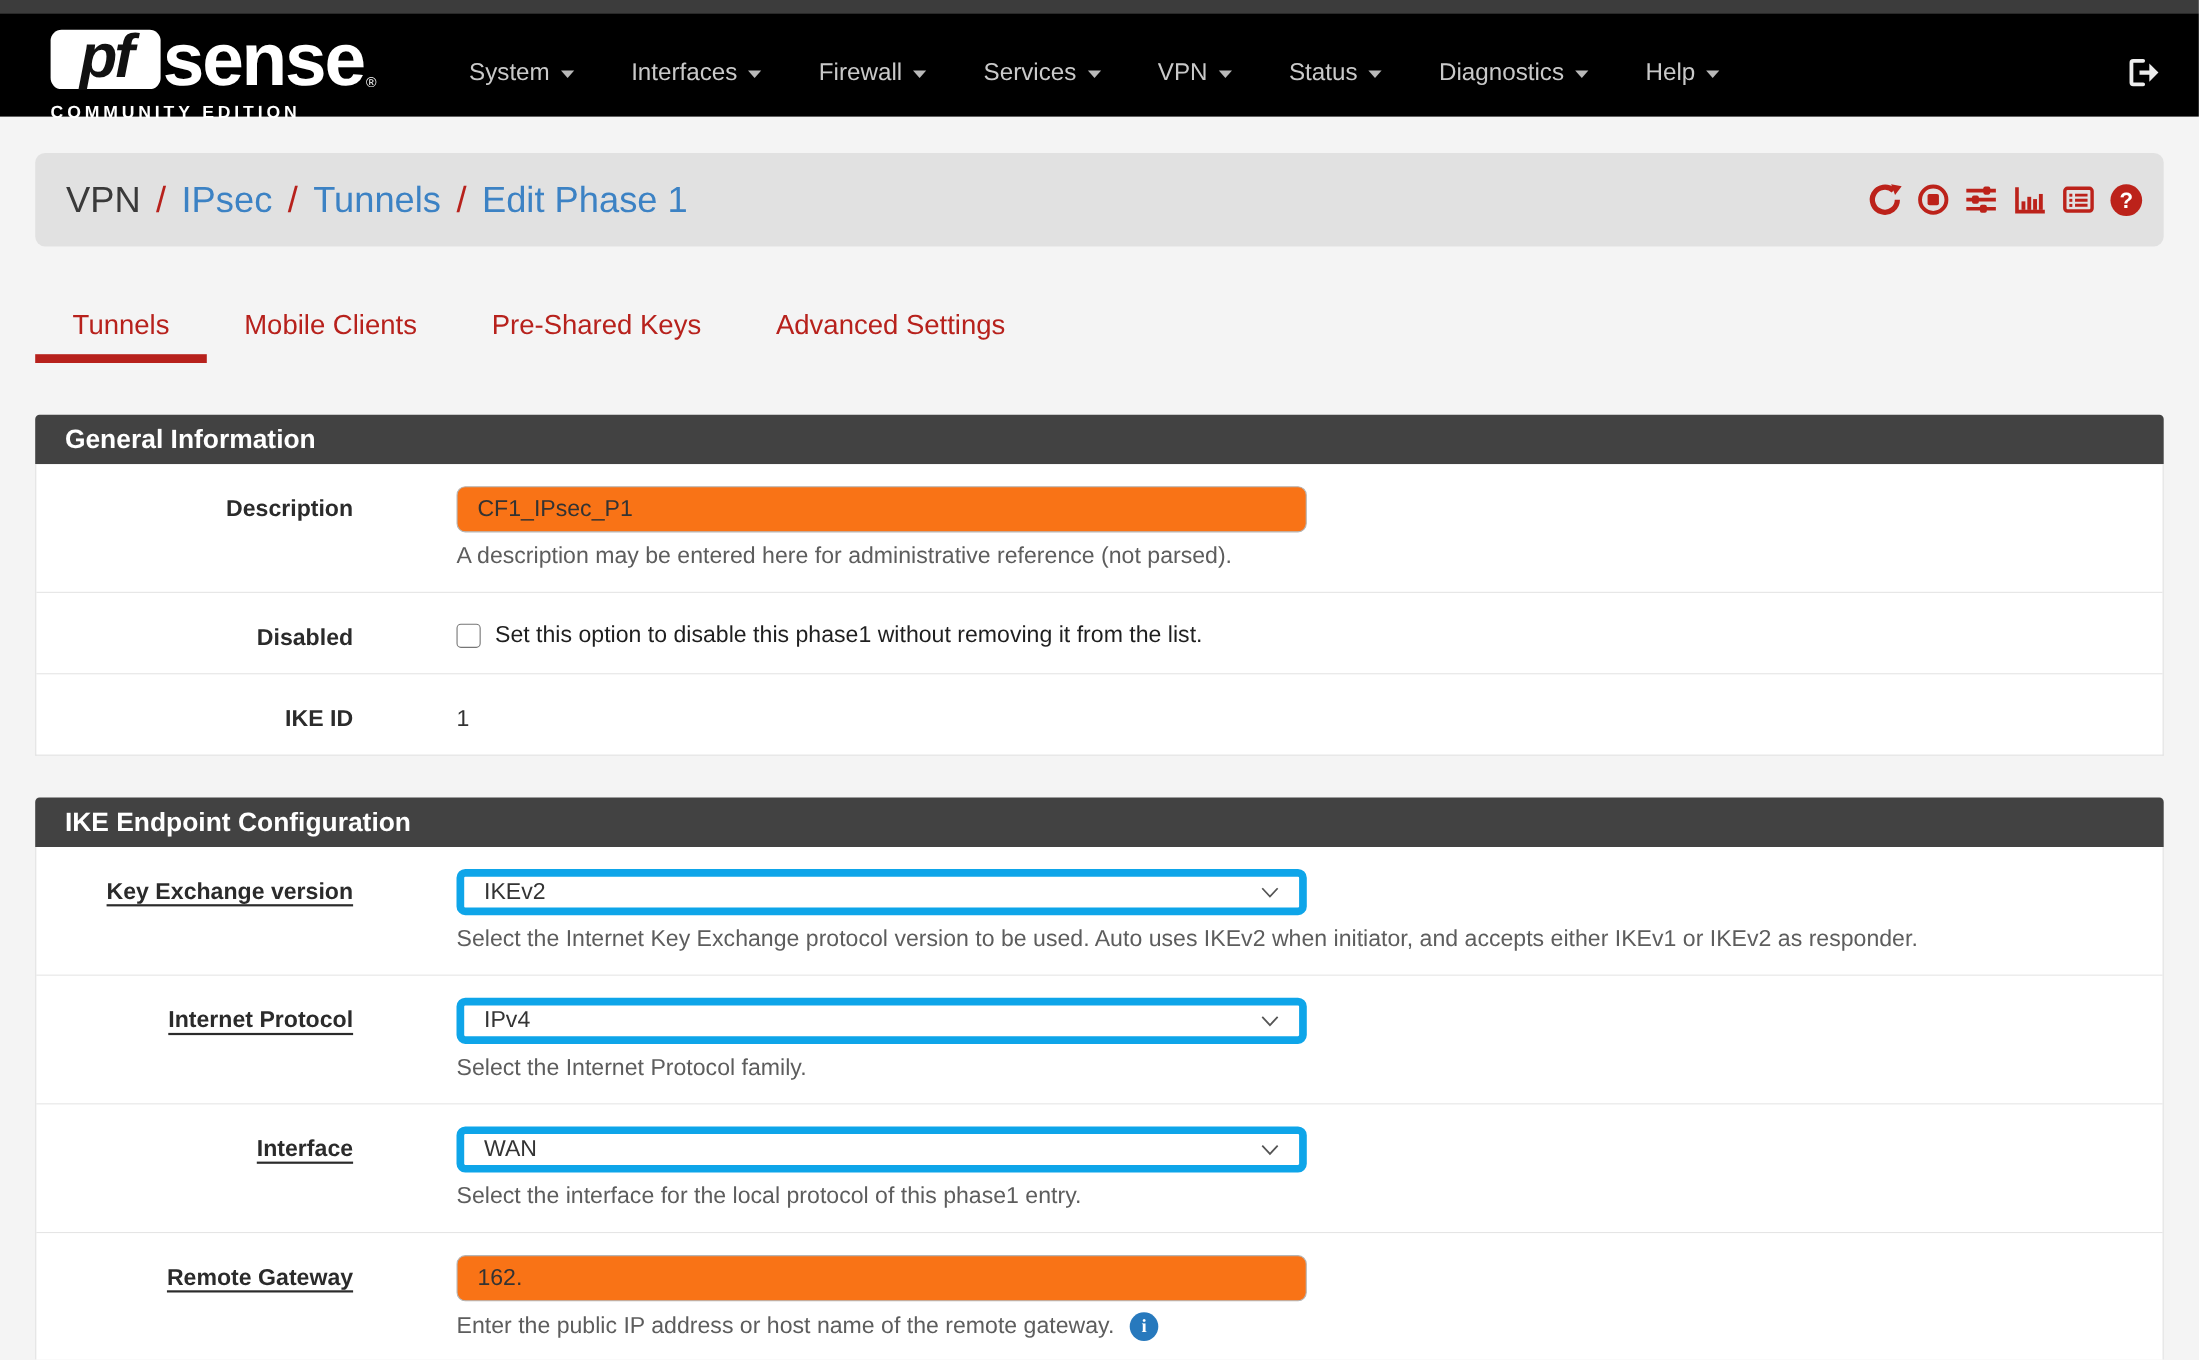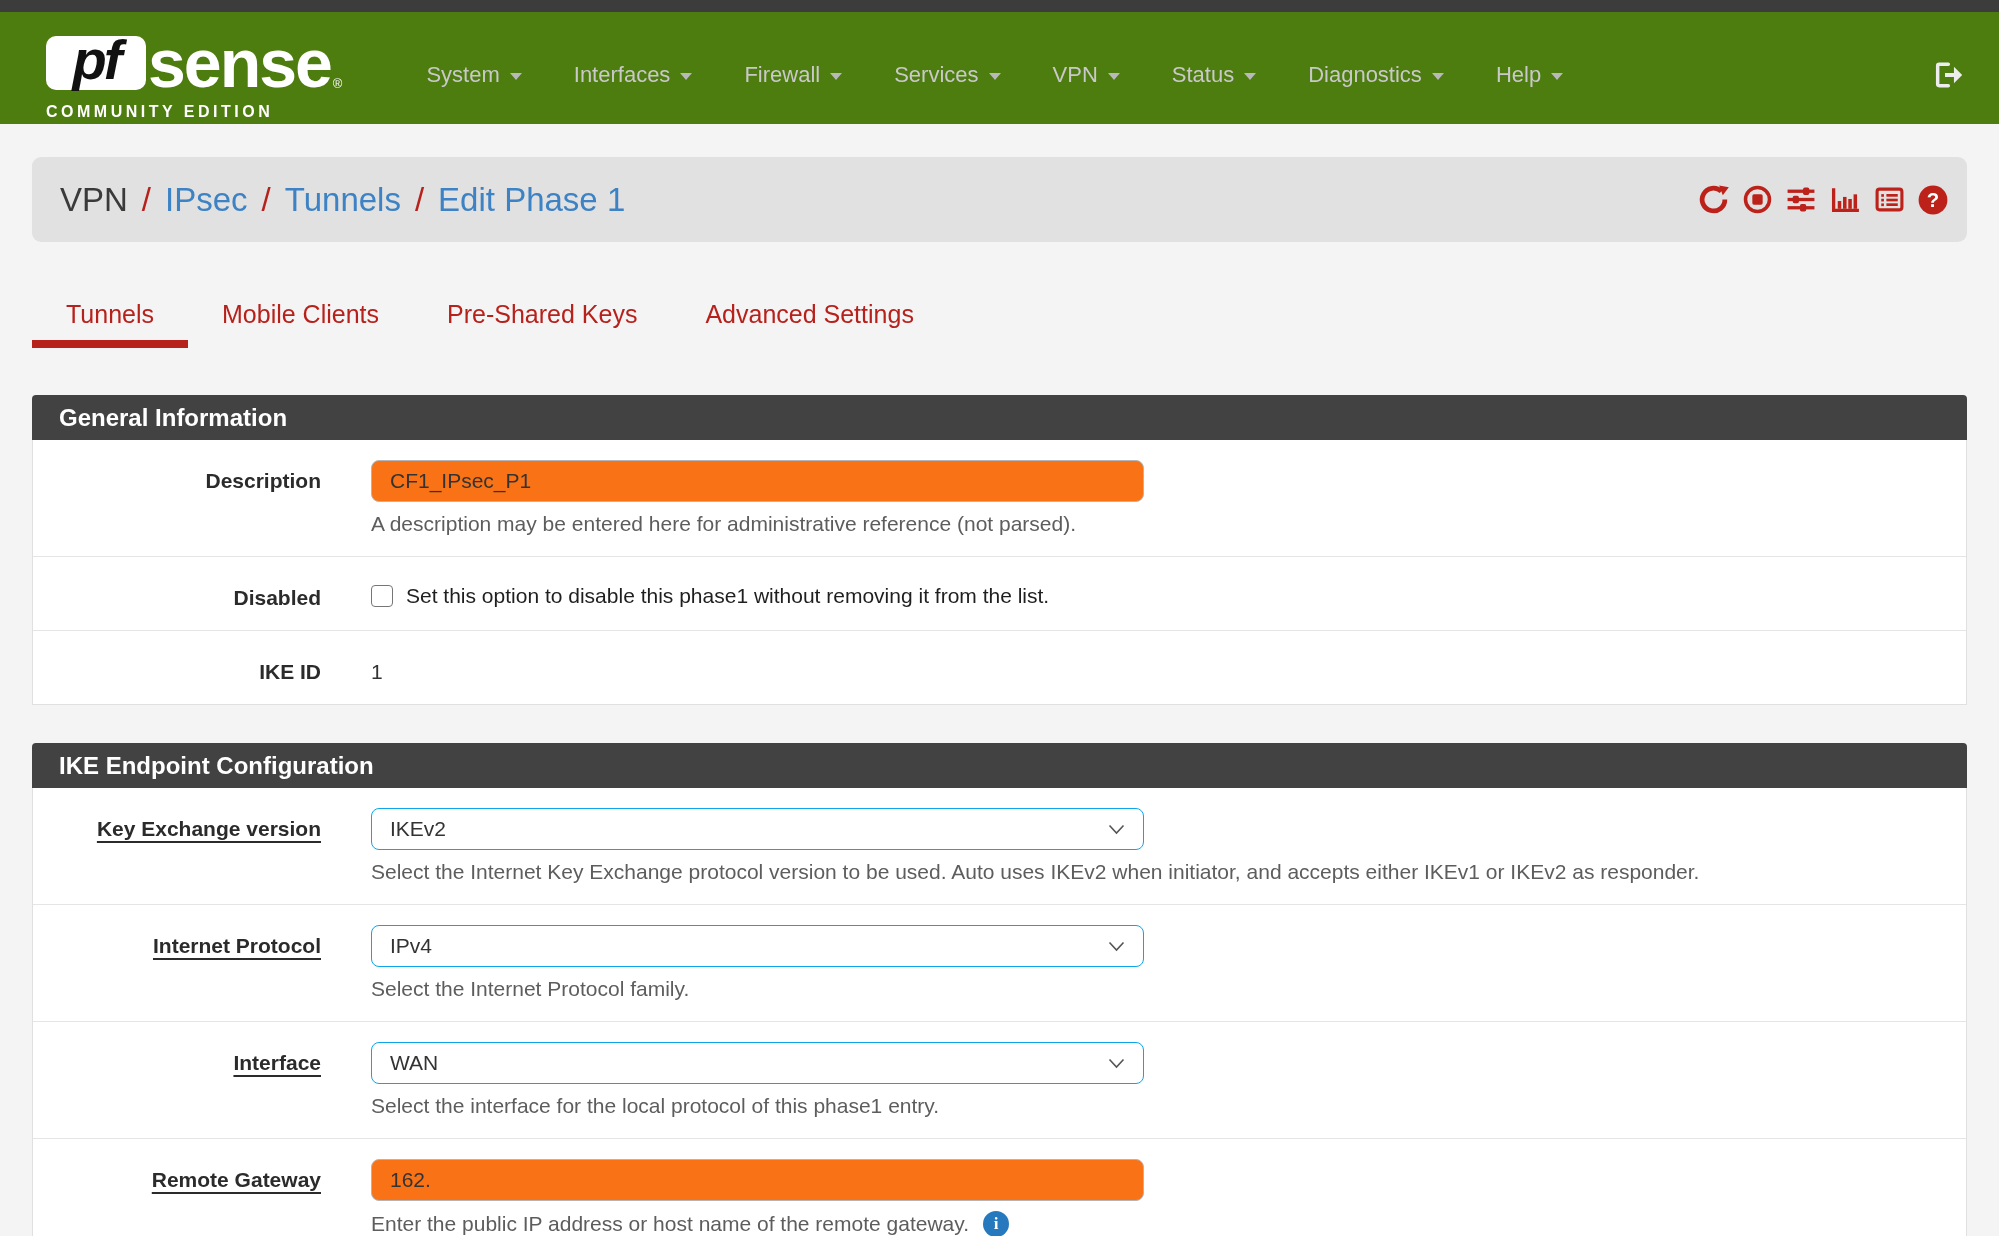--- a/index.html
+++ b/index.html
@@ -1,21 +1,21 @@
 <!DOCTYPE html>
 <html><head>
 <meta charset="utf-8">
 <style>
   * { margin:0; padding:0; box-sizing:border-box; }
   html,body { width:1999px; height:1236px; overflow:hidden;
     font-family:"Liberation Sans","DejaVu Sans",sans-serif; background:#f4f4f4; }
 
   
   .topstrip { height:12px; background:#3c3c3c; }
-  .navbar { height:112px; background:#4d7c0f; display:flex; align-items:center; padding:14px 30px 0 46px; }
+  .navbar { height:94px; background:#000000; display:flex; align-items:center; padding:14px 30px 0 46px; }
   .logo-block { display:flex; flex-direction:column; justify-content:center; margin-right:58px; }
   .logo-row { display:flex; align-items:center; }
   .pf-box { width:100px; height:54px; background:#ffffff; border-radius:10px;
     display:flex; align-items:center; justify-content:center; }
   .pf-box span { color:#111; font-size:56px; font-weight:bold; font-style:italic; letter-spacing:-3px; line-height:1; padding-bottom:6px;}
   .sense { color:#fff; font-size:68px; font-weight:bold; letter-spacing:-2px; line-height:1; margin-left:2px; }
   .reg { color:#fff; font-size:13px; align-self:flex-end; margin:0 0 6px 2px; }
   .edition { color:#fff; font-size:16px; font-weight:bold; letter-spacing:3.5px; margin-top:6px; white-space:nowrap; }
   .nav-menu { display:flex; list-style:none; align-items:center; }
   .nav-item { color:#c9c9c9; font-size:22px; padding:0 26px; display:flex; align-items:center; cursor:pointer; white-space:nowrap; }
@@ -40,30 +40,30 @@
   .tab.active { border-bottom:8px solid #b7211c; font-weight:normal; }
 
   
   .panel { margin:47px 32px 0; }
   .panel + .panel { margin-top:38px; }
   .panel-header { height:45px; background:#424242; border-radius:4px 4px 0 0;
     display:flex; align-items:center; padding-left:27px; }
   .panel-header span { color:#fff; font-size:24px; font-weight:bold; }
   .panel-body { background:#fff; border:1px solid #e0e0e0; border-top:none; }
   .panel.cutoff .panel-body { border-bottom:none; }
-  .form-row { display:flex; border-bottom:1px solid #e5e5e5; padding:20px 0; }
+  .form-row { display:flex; border-bottom:1px solid #e5e5e5; padding:20px 0;gap:44px; }
   .form-row:last-child { border-bottom:none; }
   .panel.cutoff .form-row:last-child { border-bottom:1px solid #e5e5e5; }
   .label-col { flex:0 0 338px; text-align:right; padding-right:50px; padding-top:9px; }
   .label-col label { font-size:21px; font-weight:bold; color:#2b2b2b; }
   .label-col label.u { text-decoration:underline; text-decoration-thickness:2px; text-underline-offset:5px; }
   .control-col { flex:1; }
   .text-input { width:773px; height:42px; border:1px solid #b5b5b5; border-radius:8px;
     font-family:inherit; font-size:21px; color:#333; padding:0 18px; background:#f97316; outline:none; }
-  .select-box { width:773px; height:42px; border:1px solid #0ea5e9; border-radius:8px; background:#fff;
+  .select-box { width:773px; height:42px; border:7px solid #0ea5e9; border-radius:8px; background:#fff;
     display:flex; align-items:center; justify-content:space-between; padding:0 18px; cursor:pointer; }
   .select-box .sel-val { font-size:21px; color:#333; }
   .help { margin-top:10px; font-size:21px; color:#5d5d5d; display:flex; align-items:center; }
   .check-line { display:flex; align-items:center; padding-top:7px; }
   .checkbox { width:22px; height:22px; border:1.5px solid #767676; border-radius:4px; background:#fff;
     margin-right:13px; cursor:pointer; flex:0 0 auto; }
   .check-label { font-size:21px; color:#1f1f1f; }
   .static-val { font-size:21px; color:#333; padding-top:9px; }
   .info-badge { width:26px; height:26px; border-radius:50%; background:#2779bd; color:#fff;
     display:inline-flex; align-items:center; justify-content:center; font-size:17px; font-weight:bold;

